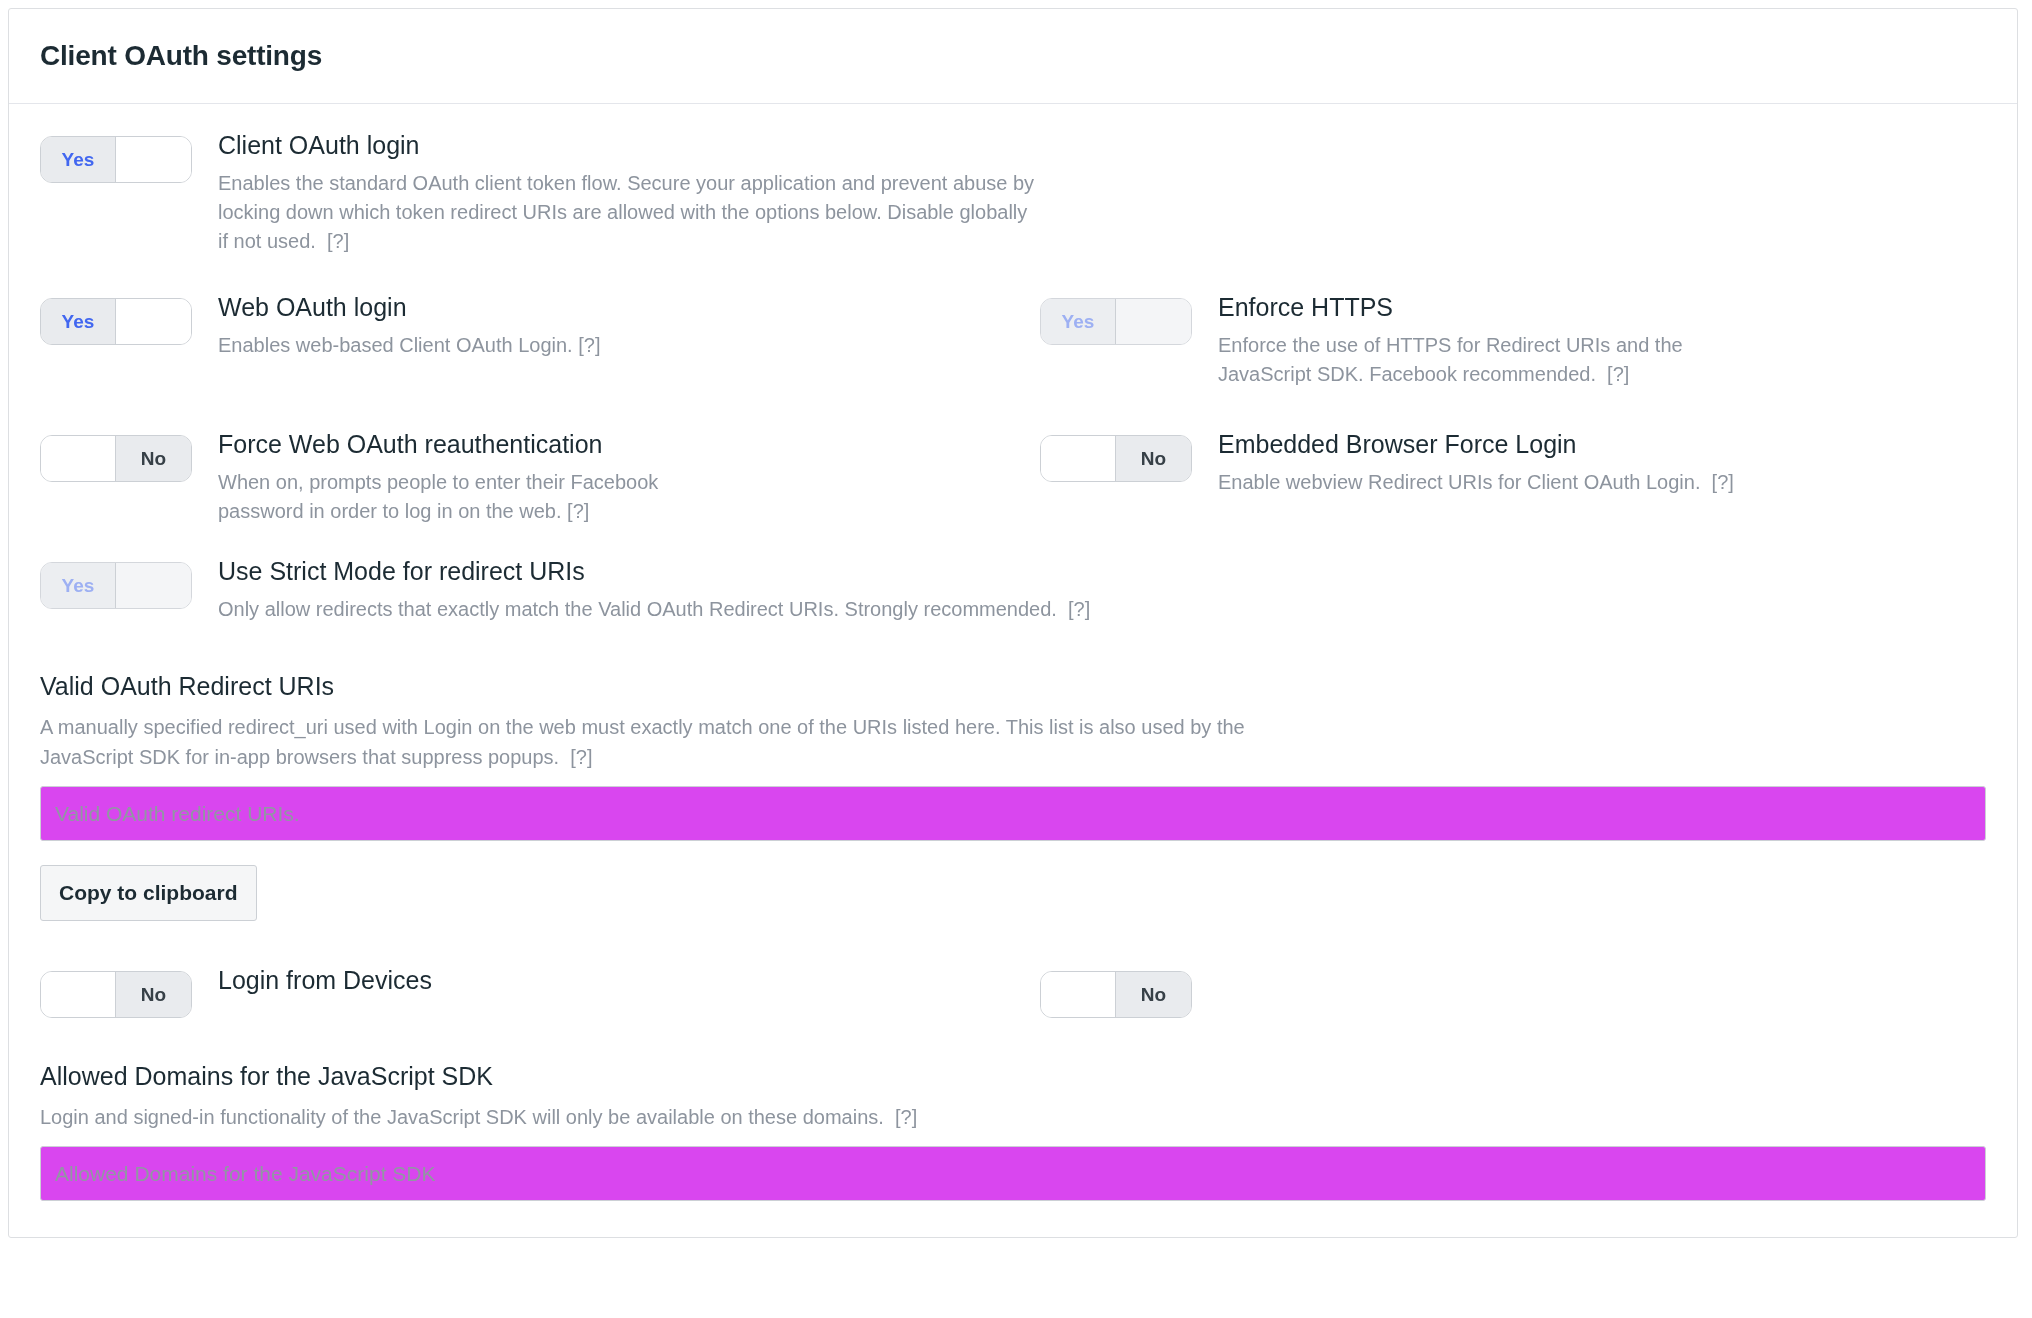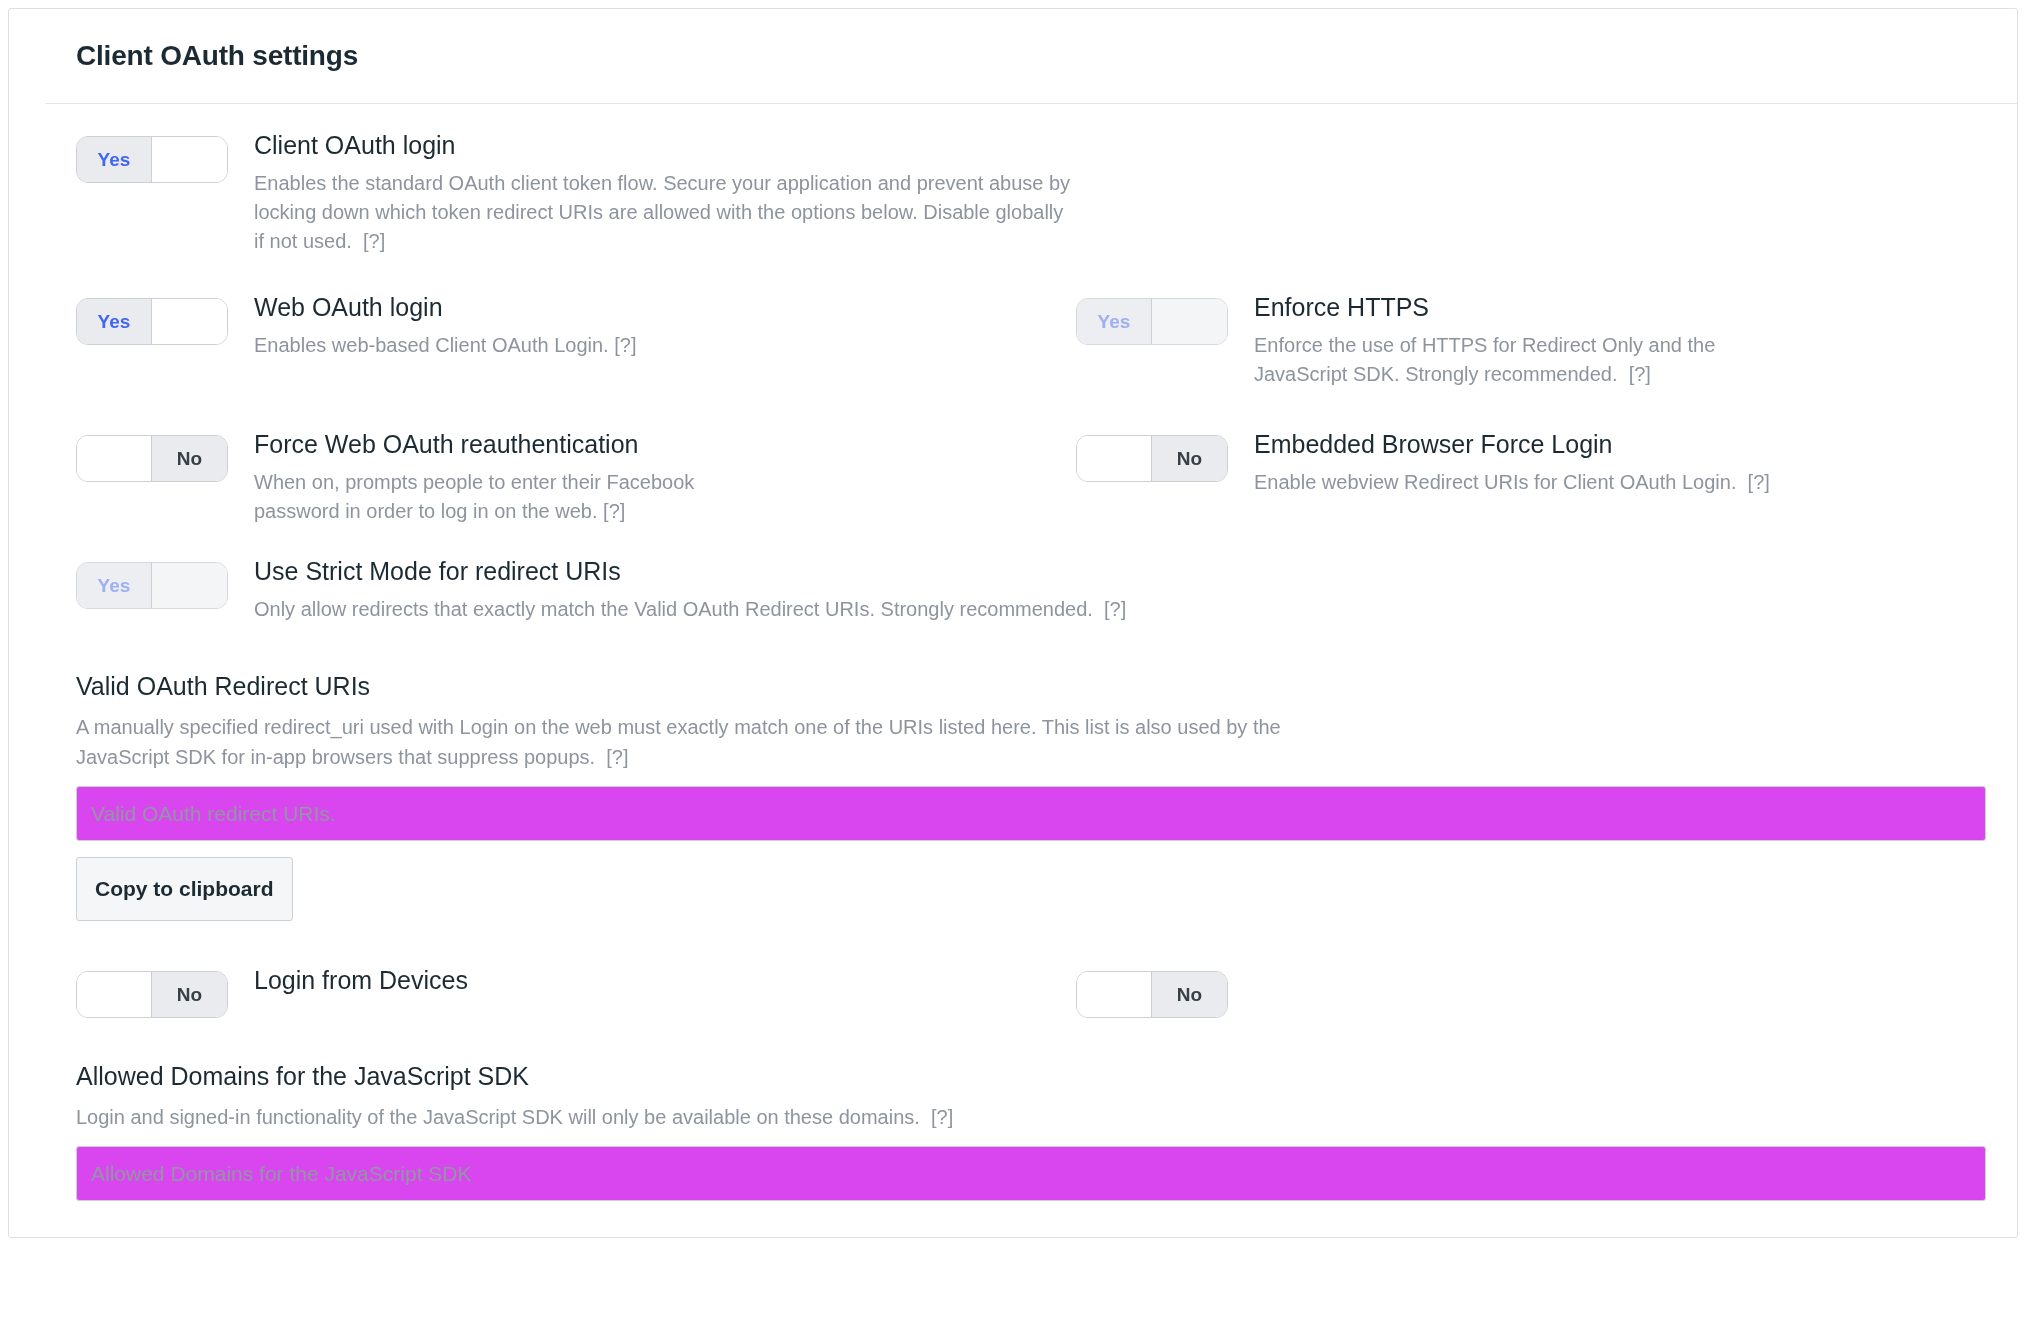--- a/index.html
+++ b/index.html
@@ -19,21 +19,20 @@
     padding: 8px 0 0 8px;
     background: #ffffff;
   }
 
   .card {
     width: 2010px;
     box-sizing: border-box;
     border: 1px solid #dddfe2;
     border-radius: 3px;
     background: #ffffff;
-    padding-left: 36px;
   }
 
   .card-header {
     height: 95px;
     box-sizing: border-box;
     border-bottom: 1px solid #e4e6eb;
     display: flex;
     align-items: center;
     padding-left: 31px;
   }
@@ -173,23 +172,23 @@
     color: #1c2b33;
     padding: 0 14px;
     outline: none;
   }
   .text-input::placeholder { color: #9197a3; }
 
   .btn {
     display: inline-flex;
     align-items: center;
     justify-content: center;
-    height: 64px;
+    height: 56px;
     padding: 0 18px;
-    margin-top: 16px;
+    margin-top: 24px;
     border: 1px solid #ccd0d5;
     border-radius: 3px;
     background: #f5f6f7;
     color: #1c2b33;
     font-size: 21px;
     font-weight: bold;
     font-family: "Liberation Sans", sans-serif;
     cursor: pointer;
   }
 
@@ -238,21 +237,21 @@
             <p class="opt-desc narrow"><span>Enables web-based Client OAuth Login.</span>&nbsp;<span class="help">[?]</span></p>
           </div>
         </div>
         <div class="col col-right">
           <div class="toggle yes disabled">
             <div class="half l">Yes</div>
             <div class="half r"></div>
           </div>
           <div class="texts">
             <p class="opt-title">Enforce HTTPS</p>
-            <p class="opt-desc narrow"><span>Enforce the use of HTTPS for Redirect Only and the JavaScript SDK. Strongly recommended.</span>&nbsp;&nbsp;<span class="help">[?]</span></p>
+            <p class="opt-desc narrow"><span>Enforce the use of HTTPS for Redirect URIs and the JavaScript SDK. Facebook recommended.</span>&nbsp;&nbsp;<span class="help">[?]</span></p>
           </div>
         </div>
       </div>
 
       <div class="sp-2"></div>
 
       <div class="row">
         <div class="col col-left">
           <div class="toggle no">
             <div class="half l"></div>

